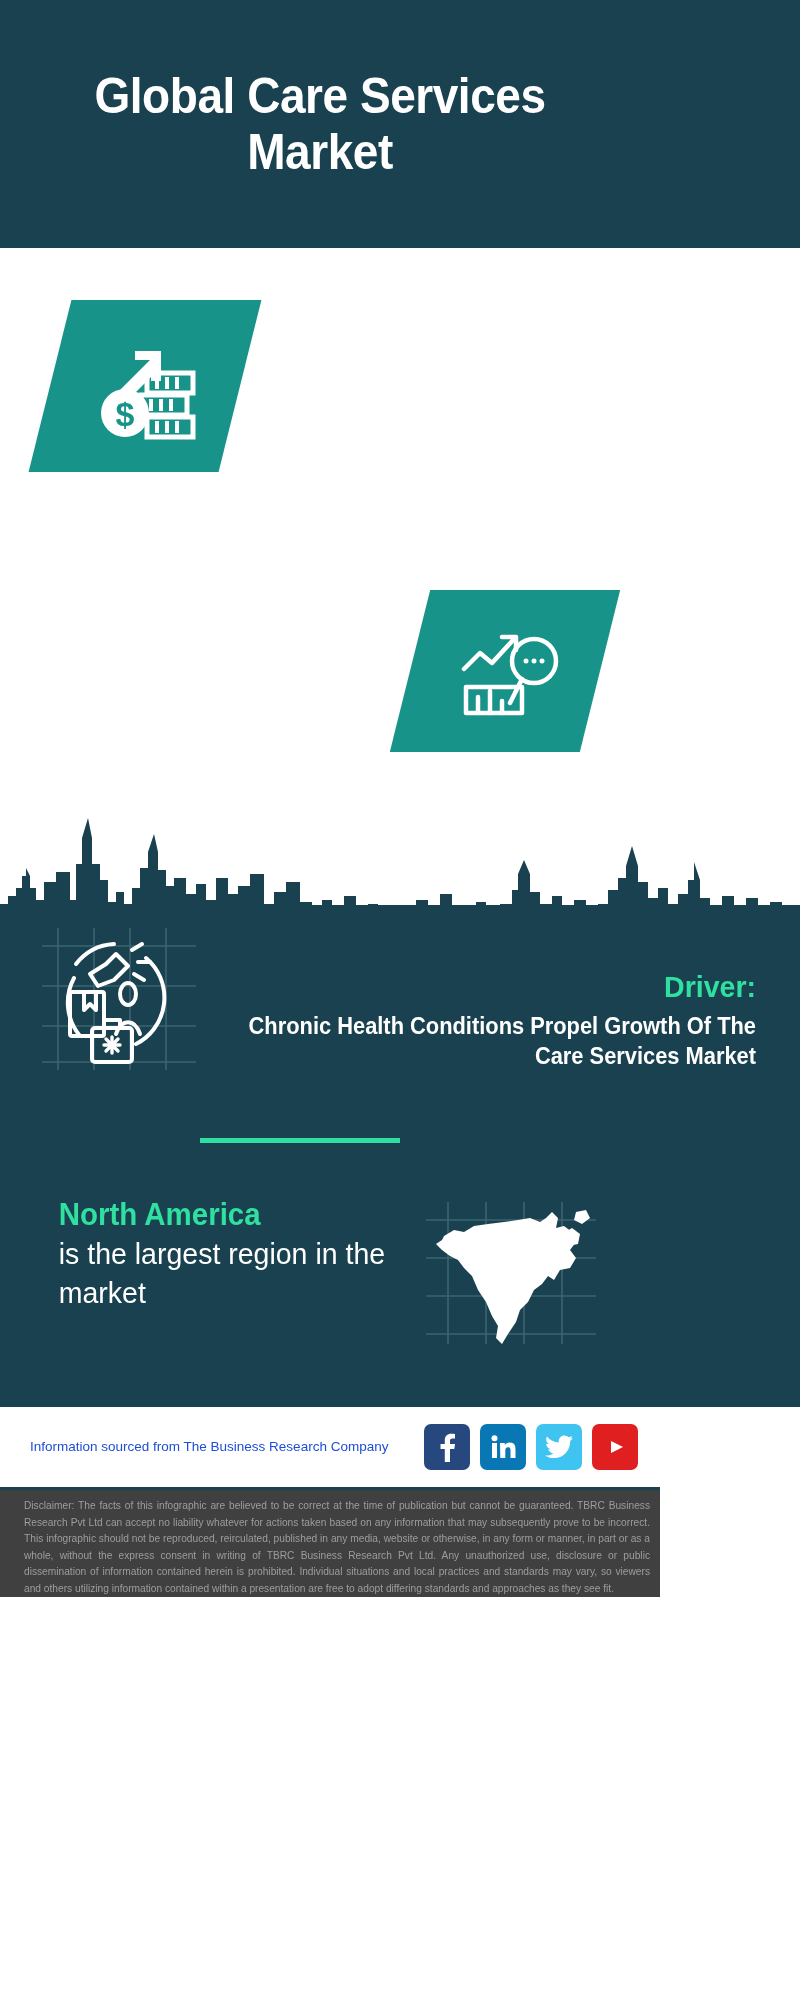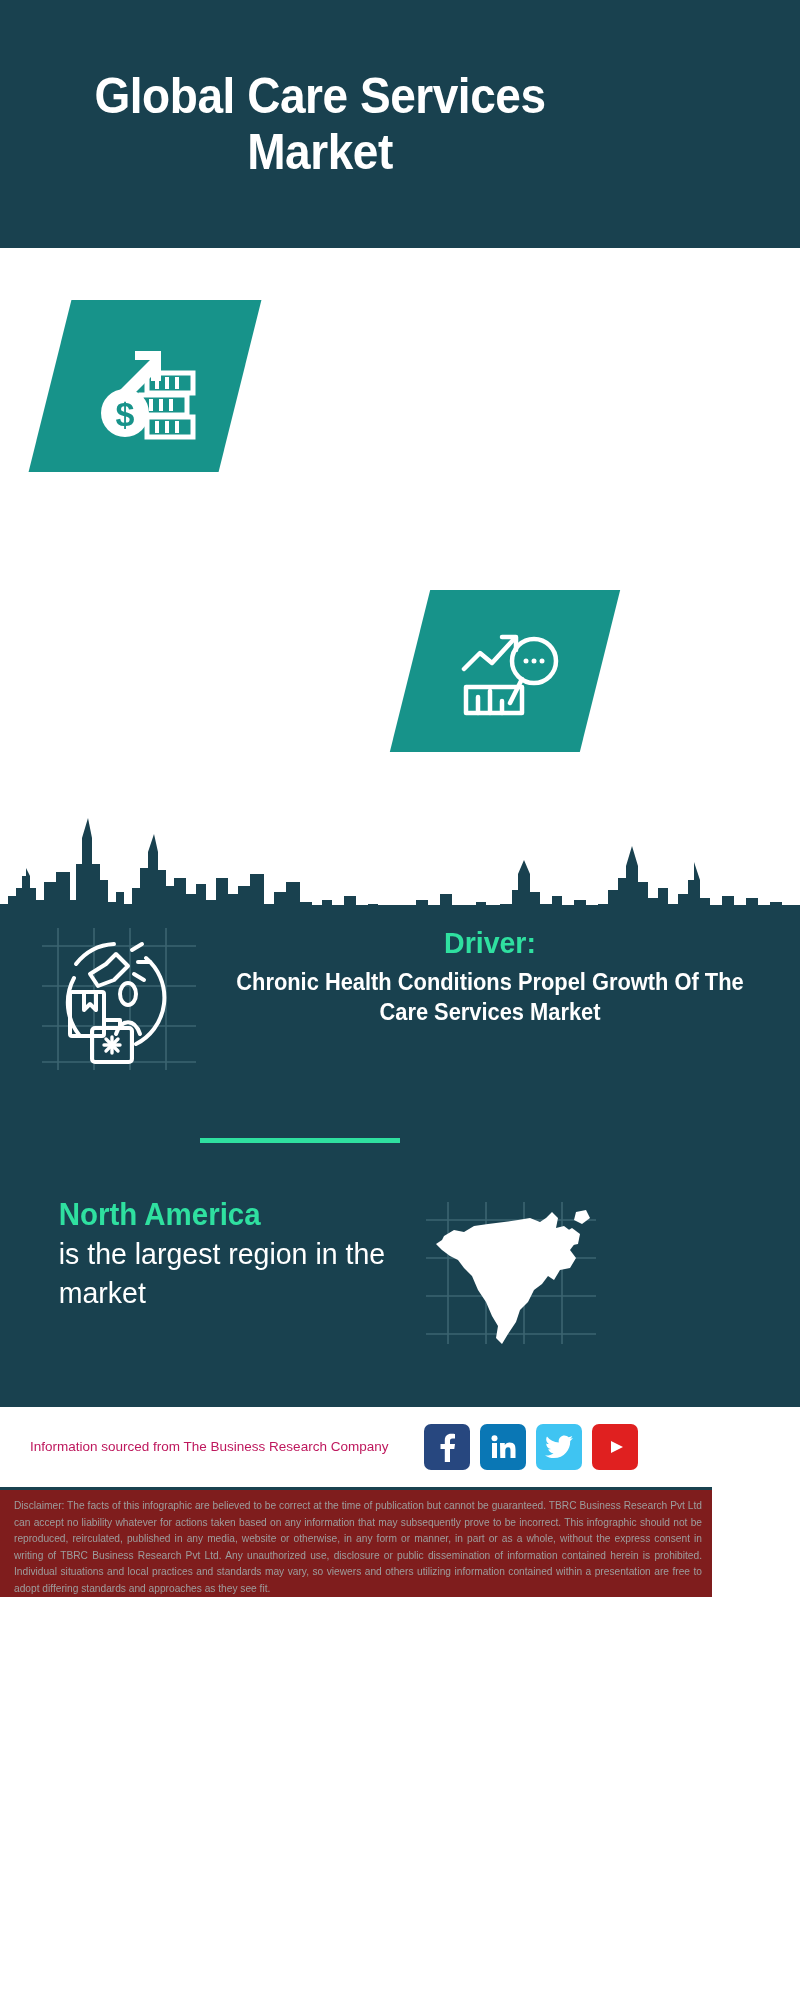--- a/index.html
+++ b/index.html
@@ -77,21 +77,21 @@
   .skyline { position:absolute; left:0; top:808px; width:800px; height:120px; }
 
   
   .dark-zone {
     position:absolute; left:0; top:905px; width:800px; height:500px;
     background:#19414f;
   }
 
   
   .driver-icon { position:absolute; left:36px; top:918px; width:180px; height:160px; }
-  .driver-text { position:absolute; left:210px; top:925px; width:560px; text-align:center; }
+  .driver-text { position:absolute; left:210px; top:969px; width:560px; text-align:right; }
   .driver-head {
     color:#2fe0a0;
     font-family:"Liberation Sans Narrow","Liberation Sans",sans-serif;
     font-weight:bold; font-size:30px; line-height:1.2;
     transform:scaleX(0.95);
   }
   .driver-body {
     color:#ffffff;
     font-family:"Liberation Sans Narrow","Liberation Sans",sans-serif;
     font-weight:bold; font-size:23px; line-height:1.32; margin-top:6px;
@@ -121,36 +121,36 @@
 
   
   .footer {
     position:absolute; left:0; top:1405px; width:800px; height:82px;
     background:#ffffff;
     border-top:2px solid #19414f;
     display:flex; align-items:center;
   }
   .footer-text {
     margin-left:30px; width:380px;
-    color:#be185d;
+    color:#1d4ed8;
     font-family:"Liberation Sans Narrow","Liberation Sans",sans-serif;
     font-size:13.5px; line-height:1.6;
   }
   .social { margin-left:14px; display:flex; gap:10px; align-items:center; }
   .s-btn { width:46px; height:46px; border-radius:7px; display:flex; align-items:center; justify-content:center; }
   .s-fb { background:#27477f; }
   .s-li { background:#0a77b5; }
   .s-tw { background:#3fc4f2; }
   .s-yt { background:#e02020; }
 
   .disclaimer-wrap {
-    position:absolute; left:0; top:1487px; width:712px; height:110px;
+    position:absolute; left:0; top:1487px; width:660px; height:110px;
     border-top:3px solid #19414f;
-    padding:8px 10px 0 14px;
-    background:#7f1d1d;
+    padding:8px 10px 0 24px;
+    background:#404040;
   }
   .disclaimer {
     color:#9d9d9d;
     font-family:"Liberation Sans Narrow","Liberation Sans",sans-serif;
     font-size:10.2px; line-height:1.62;
     text-align:justify;
   }
 </style>
 </head>
 <body>

